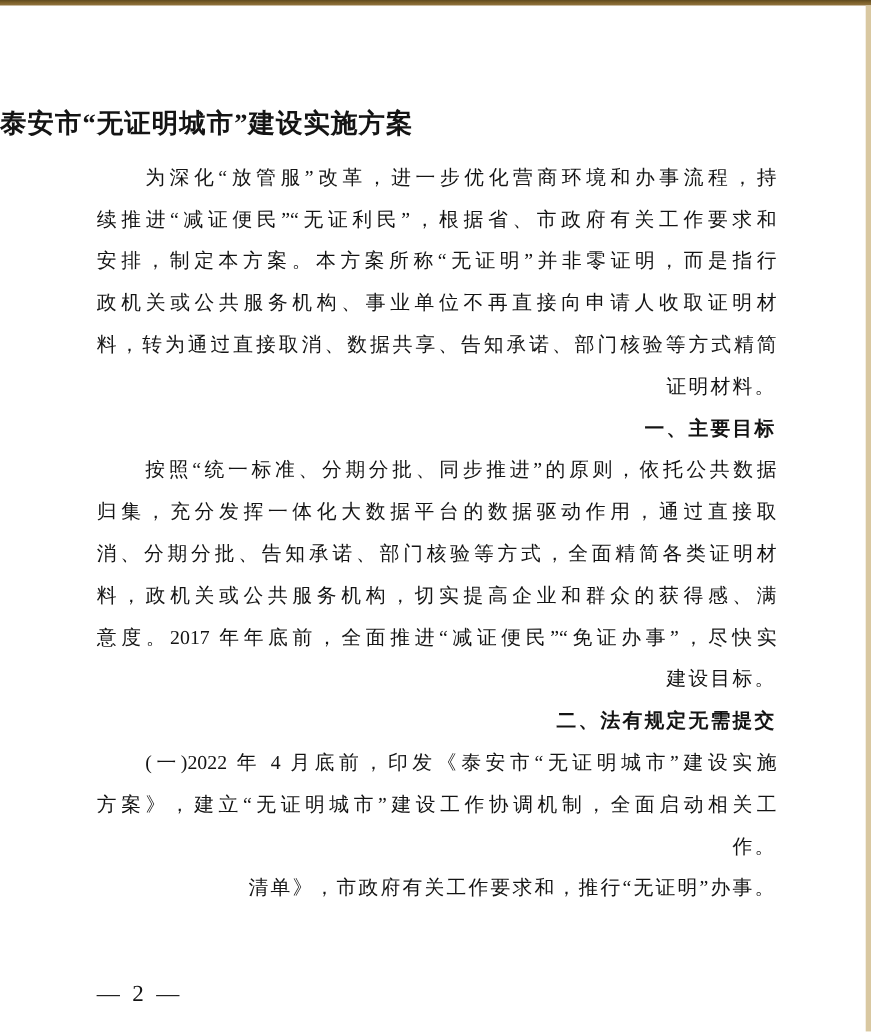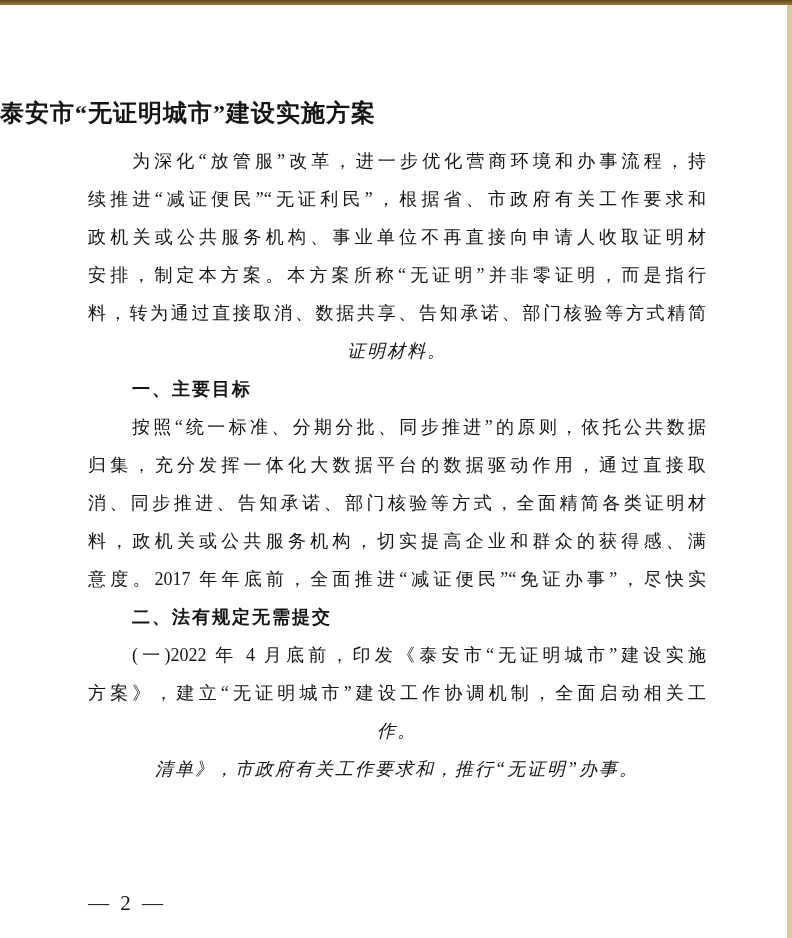--- a/index.html
+++ b/index.html
@@ -57,32 +57,31 @@
     white-space: nowrap;
   }
   .line.just {
     white-space: normal;
     text-align: justify;
     text-align-last: justify;
     text-justify: inter-character;
     overflow: hidden;
   }
   .line.last {
-    text-align: center;
+    text-align: right;
     letter-spacing: 2px;
-    font-style: italic;
   }
   .line.indent {
     text-indent: 44px;
   }
   .line.heading {
     font-family: Liberation Serif, serif;
     font-weight: bold;
     letter-spacing: 2px;
-    text-align: left;
+    text-align: right;
   }
   .page-number {
     position: absolute;
     top: 886px;
     left: 88px;
     height: 34px;
     line-height: 34px;
     font-size: 21px;
     letter-spacing: 3px;
   }
@@ -92,30 +91,31 @@
 
 <div class="page">
   <div class="top-bar"></div>
   <div class="right-strip"></div>
 
   <div class="doc-title">泰安市“无证明城市”建设实施方案</div>
 
   <div class="doc-body">
       <div class="line indent just">为深化“放管服”改革，进一步优化营商环境和办事流程，持</div>
       <div class="line just">续推进“减证便民”“无证利民”，根据省、市政府有关工作要求和</div>
+      <div class="line just">安排，制定本方案。本方案所称“无证明”并非零证明，而是指行</div>
       <div class="line just">政机关或公共服务机构、事业单位不再直接向申请人收取证明材</div>
-      <div class="line just">安排，制定本方案。本方案所称“无证明”并非零证明，而是指行</div>
       <div class="line just">料，转为通过直接取消、数据共享、告知承诺、部门核验等方式精简</div>
       <div class="line last">证明材料。</div>
       <div class="line heading indent">一、主要目标</div>
       <div class="line indent just">按照“统一标准、分期分批、同步推进”的原则，依托公共数据</div>
       <div class="line just">归集，充分发挥一体化大数据平台的数据驱动作用，通过直接取</div>
-      <div class="line just">消、同步推进、告知承诺、部门核验等方式，全面精简各类证明材</div>
+      <div class="line just">消、分期分批、告知承诺、部门核验等方式，全面精简各类证明材</div>
       <div class="line just">料，政机关或公共服务机构，切实提高企业和群众的获得感、满</div>
       <div class="line just">意度。2017 年年底前，全面推进“减证便民”“免证办事”，尽快实</div>
+      <div class="line last">建设目标。</div>
       <div class="line heading indent">二、法有规定无需提交</div>
       <div class="line indent just">(一)2022 年 4 月底前，印发《泰安市“无证明城市”建设实施</div>
       <div class="line just">方案》，建立“无证明城市”建设工作协调机制，全面启动相关工</div>
       <div class="line last">作。</div>
       <div class="line last">清单》，市政府有关工作要求和，推行“无证明”办事。</div>
     </div>
 
   <div class="page-number">— 2 —</div>
 </div>
 

